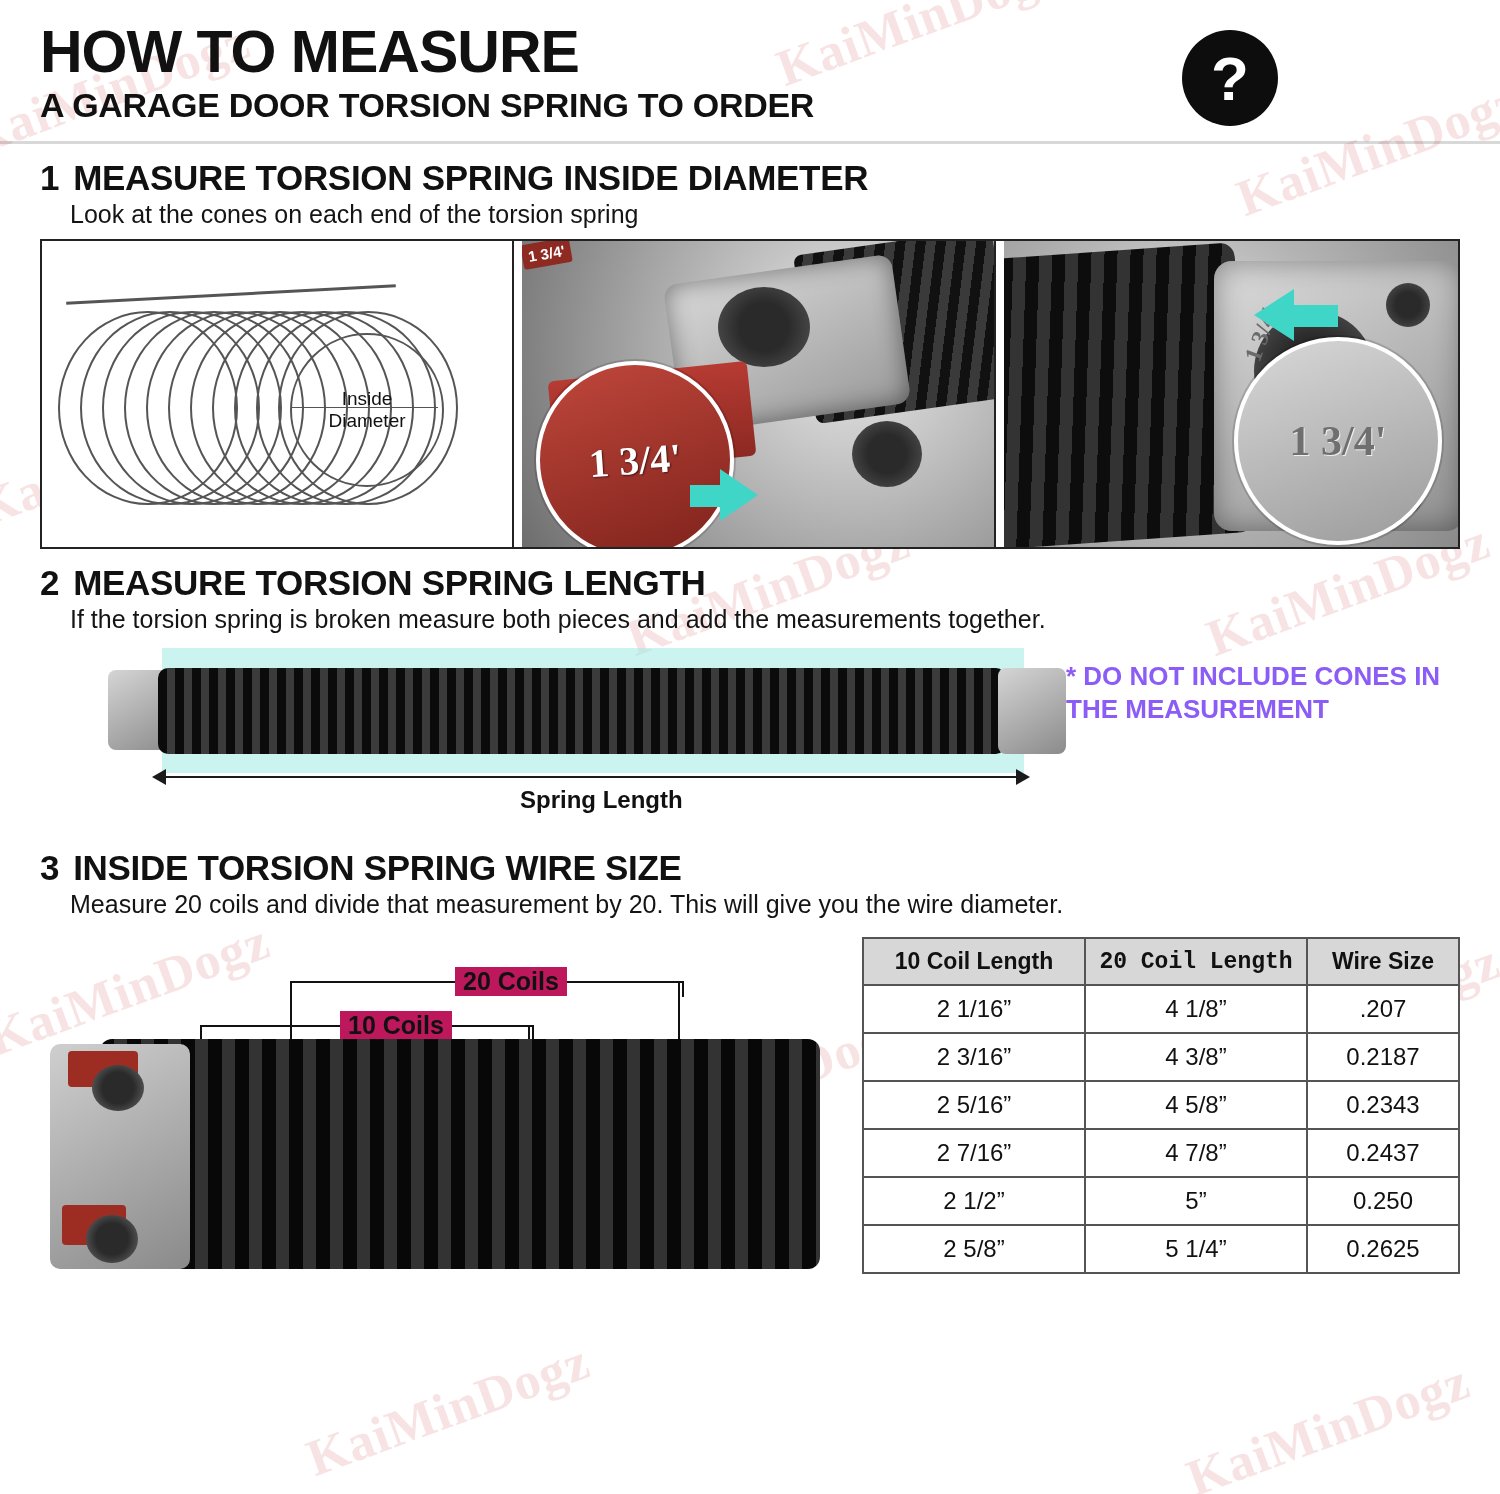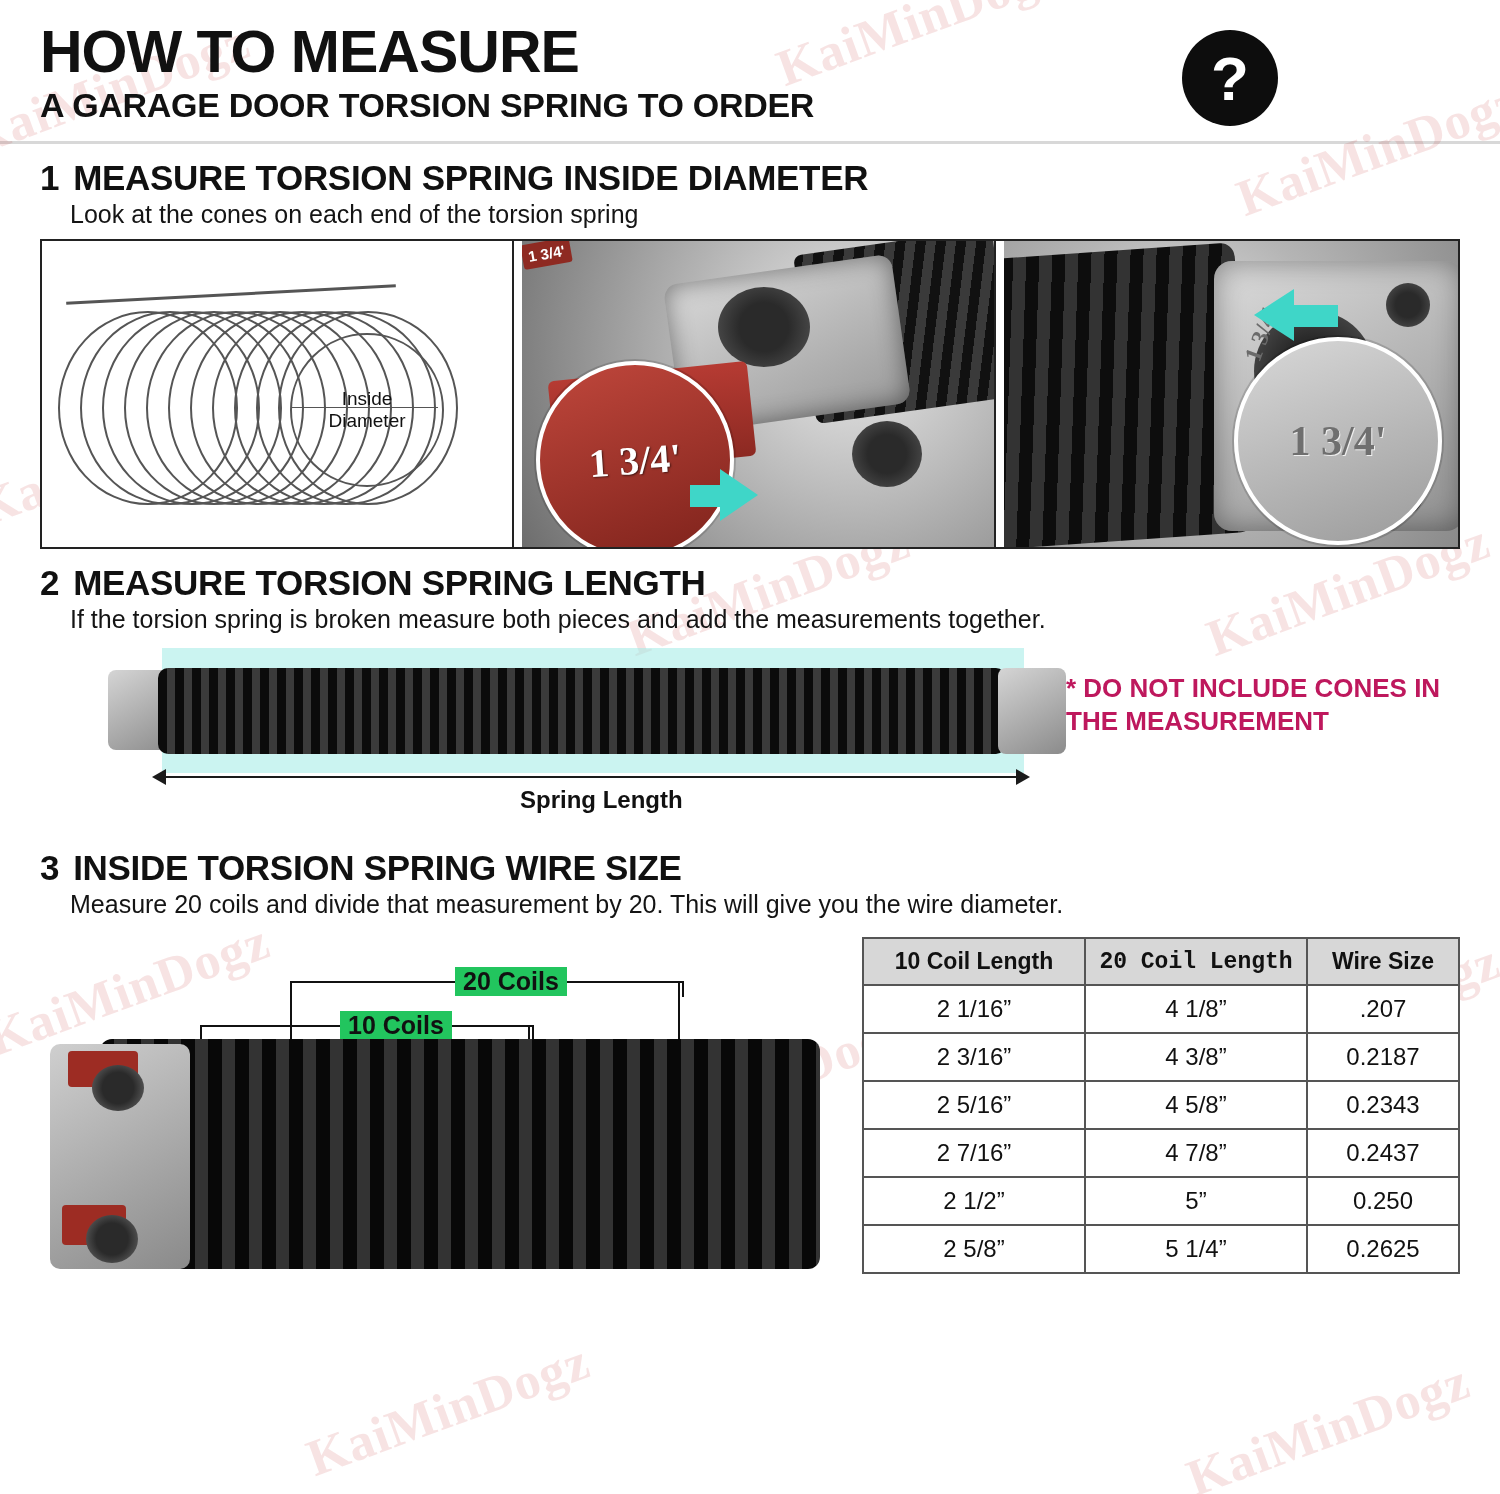--- a/index.html
+++ b/index.html
@@ -84,35 +84,35 @@
   .sl-band{position:absolute;left:122px;top:4px;width:862px;height:125px;background:rgba(160,235,230,0.55);}
   .sl-spring{position:absolute;left:118px;top:24px;width:848px;height:86px;background:repeating-linear-gradient(90deg,#0b0b0b 0 9px,#3b3b3b 9px 17px);border-radius:10px;}
   .sl-cone-l{position:absolute;left:68px;top:26px;width:70px;height:80px;background:linear-gradient(150deg,#d5d5d5,#8b8b8b);border-radius:8px;}
   .sl-cone-r{position:absolute;left:958px;top:24px;width:68px;height:86px;background:linear-gradient(150deg,#d5d5d5,#8b8b8b);border-radius:8px;}
   .sl-arrowline{position:absolute;left:122px;top:132px;width:862px;height:2px;background:#1b1b1b;}
   .sl-arrow-l,.sl-arrow-r{position:absolute;top:125px;width:0;height:0;border-top:8px solid transparent;border-bottom:8px solid transparent;}
   .sl-arrow-l{left:112px;border-right:14px solid #1b1b1b;}
   .sl-arrow-r{left:976px;border-left:14px solid #1b1b1b;}
   .sl-label{position:absolute;left:470px;top:142px;font-size:24px;font-weight:bold;background:#fff;padding:0 10px;}
   .warn{
-    position:absolute;left:1026px;top:28px;width:420px;color:#be185d;font-weight:bold;font-size:26px;line-height:1.25;
+    position:absolute;left:1026px;top:16px;width:420px;color:#8b5cf6;font-weight:bold;font-size:26px;line-height:1.25;
   }
   
   .s3-row{display:flex;gap:20px;position:relative;}
   .s3-left{width:810px;position:relative;height:390px;}
   .coil-photo{position:absolute;left:60px;top:110px;width:720px;height:230px;background:repeating-linear-gradient(90deg,#080808 0 14px,#333 14px 27px);border-radius:12px;}
   .coil-cone{position:absolute;left:10px;top:115px;width:140px;height:225px;background:linear-gradient(150deg,#cfcfcf,#8a8a8a);border-radius:10px;}
   .coil-red1{position:absolute;left:28px;top:122px;width:70px;height:36px;background:#9d2c23;border-radius:4px;}
   .coil-red2{position:absolute;left:22px;top:276px;width:64px;height:40px;background:#9d2c23;border-radius:4px;}
   .coil-hole1{position:absolute;left:52px;top:136px;width:52px;height:46px;border-radius:50%;background:radial-gradient(circle,#2a2a2a 45%,#6e6e6e 100%);}
   .coil-hole2{position:absolute;left:46px;top:286px;width:52px;height:48px;border-radius:50%;background:radial-gradient(circle,#2a2a2a 45%,#6e6e6e 100%);}
   .brk{position:absolute;border-left:2px solid #111;border-right:2px solid #111;border-top:2px solid #111;}
   .brk20{left:250px;top:52px;width:390px;height:14px;}
   .brk10{left:160px;top:96px;width:330px;height:14px;}
-  .brk-lbl{position:absolute;font-size:25px;font-weight:bold;background:#22c55e;padding:0 8px;}
+  .brk-lbl{position:absolute;font-size:25px;font-weight:bold;background:#be185d;padding:0 8px;}
   .lbl20{left:415px;top:38px;}
   .lbl10{left:300px;top:82px;}
   .tick{position:absolute;width:2px;background:#111;}
   table{border-collapse:collapse;font-size:24px;}
   th,td{border:2px solid #555;padding:9px 10px;text-align:center;font-weight:normal;}
   th{background:#d7d7d7;font-weight:bold;font-size:23px;}
   td{background:#fff;}
   .tbl-wrap{position:absolute;right:0;top:8px;border-radius:12px;}
   .col-a{width:200px;}.col-b{width:200px;font-family:Liberation Mono, monospace;}.col-c{width:130px;}
 </style>

